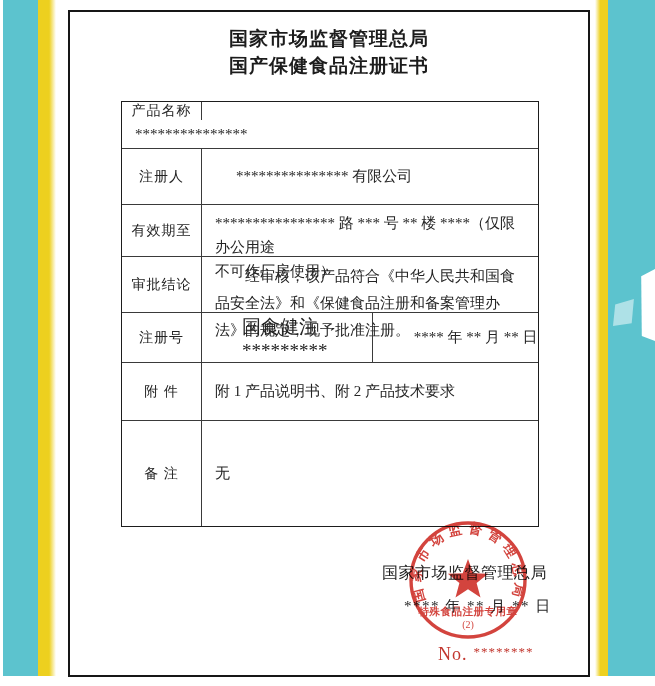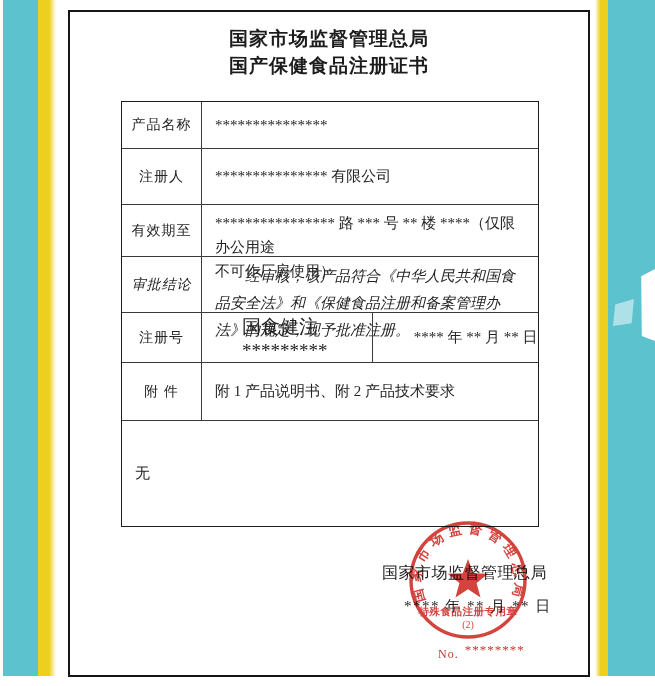--- a/index.html
+++ b/index.html
@@ -34,42 +34,42 @@
   
   .cert-table { position:absolute; left:51px; top:89px; width:418px;
                 border:1.5px solid #1d1d1d; color:#242424; }
   .t-row { display:flex; border-bottom:1px solid #3a3a3a; }
   .t-row:last-child { border-bottom:none; }
   .cell-label { width:80px; flex:none; border-right:1px solid #3a3a3a;
                 display:flex; align-items:center; justify-content:center;
                 font-size:14px; letter-spacing:1px; text-align:center; }
   .cell-value { flex:1; display:flex; align-items:center; padding:0 13px; font-size:15px; }
   .cell-value-block { flex:1; padding:6px 13px 0 13px; font-size:15px; }
-  .r1 { height:47px; } .r2 { height:56px; } .r3 { height:52px; }
-  .r4 { height:56px;font-style:italic; } .r5 { height:50px;gap:40px; } .r6 { height:58px; } .r7 { height:105px; }
+  .r1 { height:47px;flex-direction:column; } .r2 { height:56px;gap:21px; } .r3 { height:52px; }
+  .r4 { height:56px; } .r5 { height:50px;gap:40px; } .r6 { height:58px; } .r7 { height:105px; }
   .addr-line { line-height:24px; }
   .approval-text { text-indent:2em; line-height:27px; }
   .mid-cell { width:131px; flex:none; border-right:1px solid #3a3a3a;
               display:flex; align-items:center; justify-content:center; font-size:19px; }
   .mid-label { width:76px; flex:none; border-right:1px solid #3a3a3a;
                display:flex; align-items:center; justify-content:center;
                font-size:14px; letter-spacing:1px; }
   .mid-value { flex:1; display:flex; align-items:center; justify-content:center; font-size:15px; }
 
   
   .issuer-name { position:absolute; left:312px; top:551px; font-size:16px;
                  color:#1e1e1e; letter-spacing:0.5px; white-space:nowrap; }
   .issuer-date { position:absolute; left:334px; top:585px; font-size:15px;
                  color:#1e1e1e; letter-spacing:1.5px; white-space:nowrap; }
   .seal-wrap { position:absolute; left:336px; top:506px; width:124px; height:124px;
                mix-blend-mode:multiply; opacity:0.92; }
 
   
   .footer-no { position:absolute; left:368px; top:632px; color:#c2362e; white-space:nowrap; }
-  .no-label { font-size:12px; letter-spacing:1px; }
+  .no-label { font-size:18px; letter-spacing:1px; }
   .no-stars { font-size:13px; letter-spacing:1px; position:relative; top:-4px; margin-left:6px; }
 </style>
 </head>
 <body>
 
 <div class="stage">
 
   <div class="stripe teal-left"></div>
   <div class="stripe yellow-left"></div>
   <div class="stripe yellow-right"></div>
@@ -116,20 +116,21 @@
         <div class="mid-cell">国食健注 *********</div>
         <div class="mid-value">**** 年 ** 月 ** 日</div>
       </div>
 
       <div class="t-row r6">
         <div class="cell-label">附 件</div>
         <div class="cell-value">附 1 产品说明书、附 2 产品技术要求</div>
       </div>
 
       <div class="t-row r7">
+        <div class="cell-label">备 注</div>
         <div class="cell-value">无</div>
       </div>
 
     </div>
 
     <div class="issuer-name">国家市场监督管理总局</div>
     <div class="issuer-date">**** 年 ** 月 ** 日</div>
 
     <div class="seal-wrap">
       <svg width="124" height="124" viewBox="0 0 124 124">

